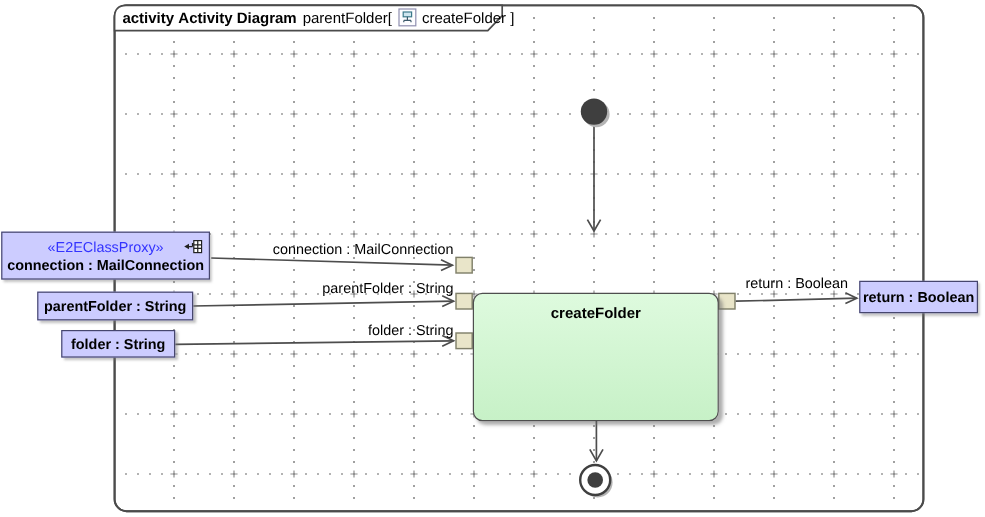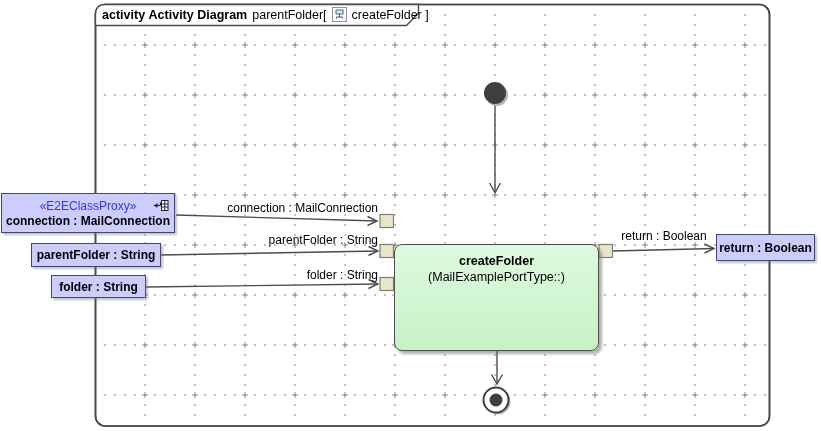--- a/index.html
+++ b/index.html
@@ -129,21 +129,20 @@
     <svg width="11" height="11" viewBox="0 0 11 11">
       <rect x="2" y="1" width="7" height="4" fill="#cfe6ef" stroke="#3d7a8a" stroke-width="1"></rect>
       <path d="M5.5 5 V8 M2.5 8 H8.5 M2.5 8 V9.5 M8.5 8 V9.5" stroke="#3d5a6a" stroke-width="1" fill="none"></path>
     </svg>
   </span>
   <span>createFolder ]</span>
 </div>
 
 <div class="activity">
   <div class="title">createFolder</div>
-  <div class="sub">(MailExamplePortType::)</div>
 </div>
 
 <div class="pbox proxy" style="left:1px;top:193px;width:174px;height:40px;">
   <span class="proxyicon">
     <svg width="16" height="13" viewBox="0 0 16 13">
       <rect x="8.5" y="1.5" width="6.5" height="10" fill="#ffffff" stroke="#222222" stroke-width="1"></rect>
       <path d="M8.5 5 H15 M8.5 8 H15 M11.8 1.5 V11.5" stroke="#222222" stroke-width="1"></path>
       <path d="M7.5 6.5 H3.5 M7.5 6.5 V3.5" stroke="#222222" stroke-width="1.2" fill="none"></path>
       <path d="M0.5 6.5 L4.5 4.2 L4.5 8.8 Z" fill="#222222"></path>
     </svg>

